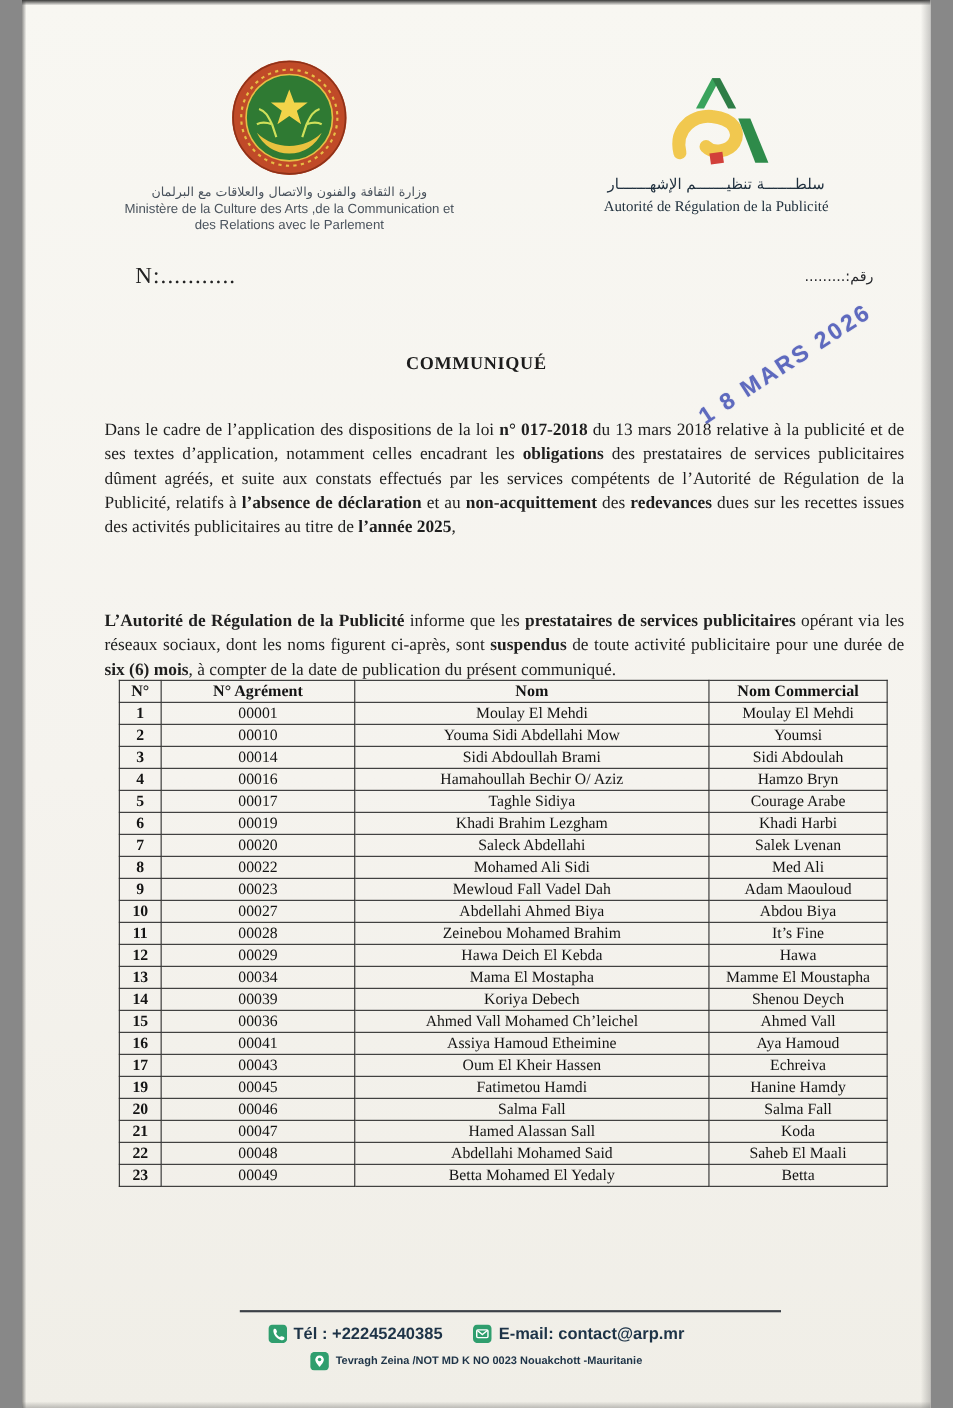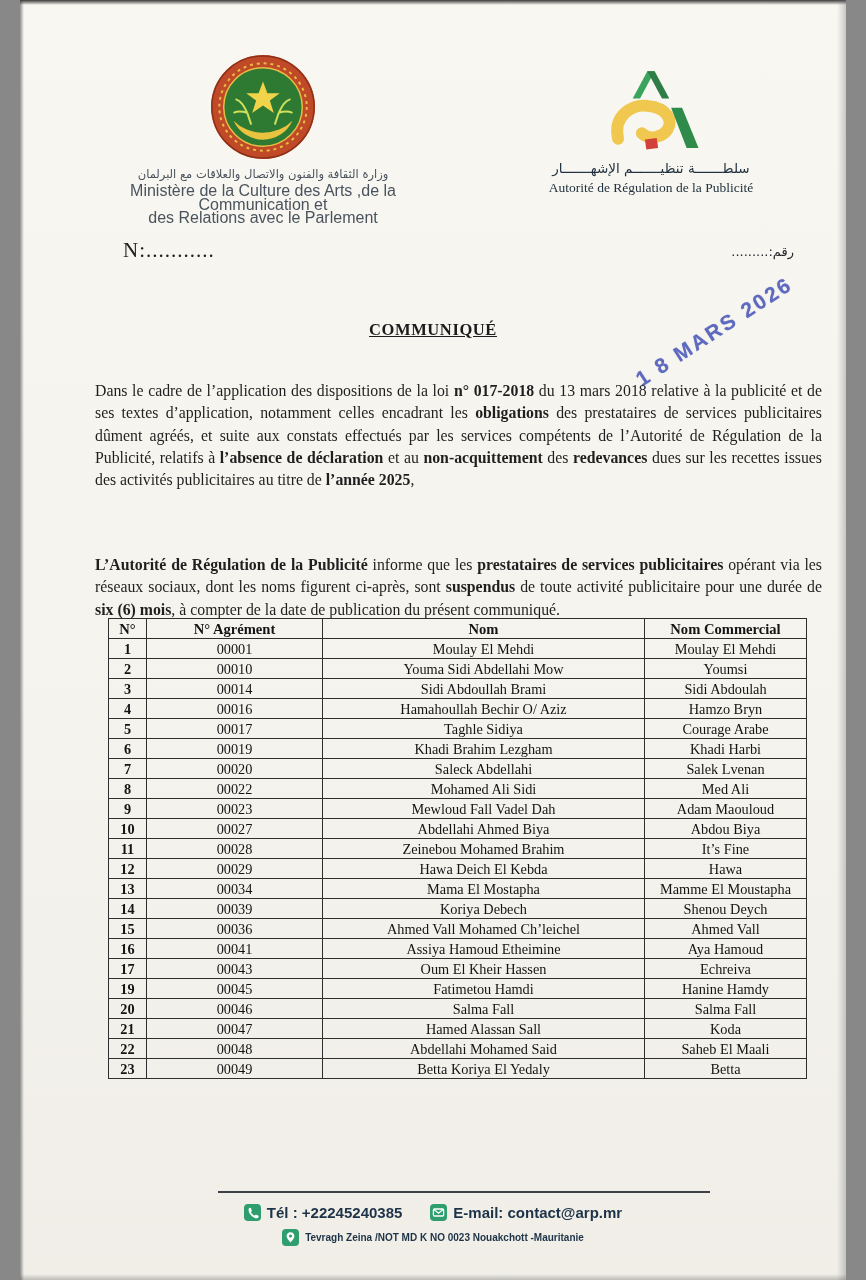--- a/index.html
+++ b/index.html
@@ -19,38 +19,38 @@
     background:linear-gradient(90deg,rgba(60,60,60,.55),rgba(60,60,60,0));}
   .edge-right{position:absolute;top:0;right:0;bottom:0;width:9px;
     background:linear-gradient(270deg,rgba(110,110,110,.35),rgba(110,110,110,0));}
   .edge-bottom{position:absolute;bottom:0;left:0;right:0;height:6px;
     background:linear-gradient(0deg,rgba(90,90,90,.35),rgba(90,90,90,0));}
 
   
   .ministry{position:absolute;left:88px;top:52px;width:310px;text-align:center;}
   .ministry .seal{display:block;margin:0 auto;}
   .ministry .ar{font-family:"DejaVu Sans",sans-serif;font-size:11.5px;color:#49525c;margin-top:5px;white-space:nowrap;}
-  .ministry .fr{font-family:"Liberation Sans",sans-serif;font-size:16px;color:#4a535d;line-height:13.5px;margin-top:3px;}
+  .ministry .fr{font-family:"Liberation Sans",sans-serif;font-size:12px;color:#4a535d;line-height:13.5px;margin-top:3px;}
 
   .arp{position:absolute;right:55px;top:62px;width:280px;text-align:center;}
   .arp .logo{display:block;margin:0 auto;}
   .arp .ar{font-family:"DejaVu Sans",sans-serif;font-size:13.5px;color:#21313f;margin-top:2px;white-space:nowrap;}
   .arp .fr{font-family:Liberation Serif, serif;font-size:13.5px;color:#22323f;margin-top:4px;}
 
   
   .ref-n{position:absolute;left:103px;top:238px;font-size:21px;letter-spacing:1px;color:#222;}
   .ref-ar{position:absolute;right:52px;top:244px;font-family:"DejaVu Sans",sans-serif;
     font-size:13px;color:#25262a;direction:rtl;}
   .stamp{position:absolute;right:62px;top:272px;
     font-family:"Liberation Sans",sans-serif;font-weight:bold;font-size:21px;
     color:#4a57b8;letter-spacing:2.5px;transform:rotate(-33deg);transform-origin:right top;
     opacity:.88;text-shadow:0 0 1px rgba(74,87,184,.6);white-space:nowrap;}
 
   .doc-title{position:absolute;left:0;top:320px;width:100%;text-align:center;
-    font-weight:bold;font-size:16.5px;letter-spacing:.6px;text-decoration:underline;}
+    font-weight:bold;font-size:16.5px;letter-spacing:.6px;}
 
   .para{position:absolute;left:75px;width:727px;text-align:justify;
     font-size:15.8px;line-height:22.4px;color:#1f1f1f;}
   .para-1{top:364px;}
   .para-2{top:538px;}
 
   
   table.suspensions{position:absolute;left:88px;top:618px;width:698px;
     border-collapse:collapse;font-size:14.3px;color:#141414;table-layout:fixed;}
   table.suspensions th, table.suspensions td{
@@ -257,21 +257,21 @@
         </tr>
         <tr>
           <td>22</td>
           <td>00048</td>
           <td>Abdellahi Mohamed Said</td>
           <td>Saheb El Maali</td>
         </tr>
         <tr>
           <td>23</td>
           <td>00049</td>
-          <td>Betta Koriya El Yedaly</td>
+          <td>Betta Mohamed El Yedaly</td>
           <td>Betta</td>
         </tr>
       </tbody>
   </table>
 
   <div class="footer-rule"></div>
   <div class="footer-line1">
     <span class="f-item">
       <svg class="f-icon" width="17" height="17" viewBox="0 0 17 17">
         <rect x="0" y="0" width="17" height="17" rx="4" fill="#2f9e6e"></rect>

